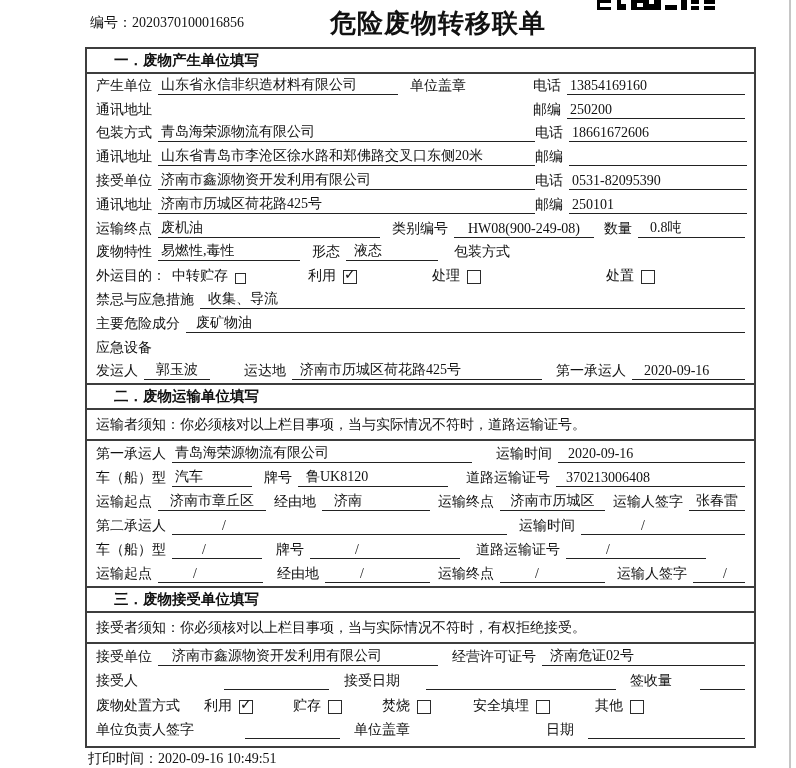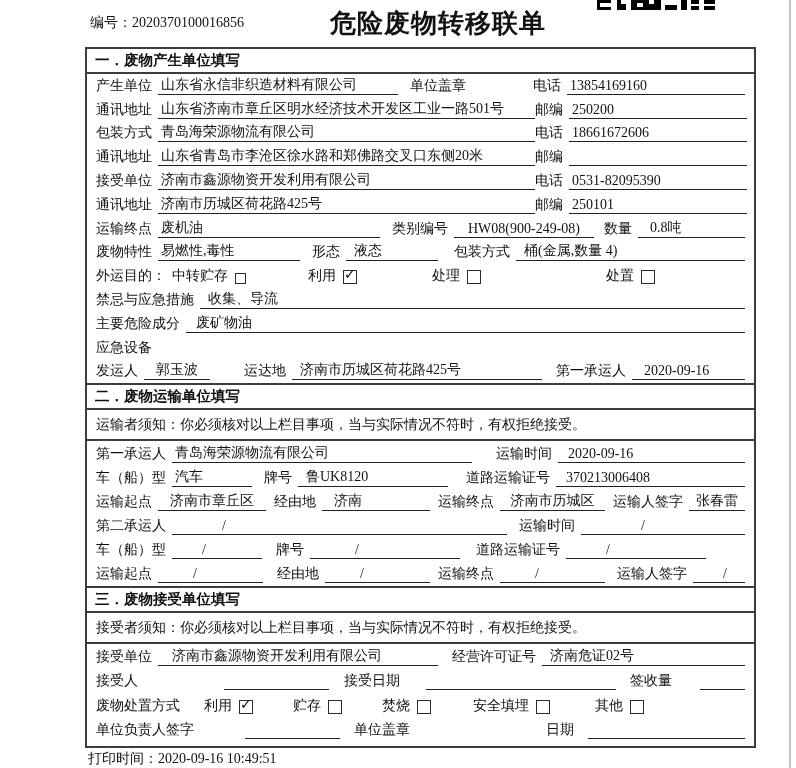--- a/index.html
+++ b/index.html
@@ -6,21 +6,21 @@
   body{width:796px;height:768px;background:#ffffff;color:#111;
        font-family:"Liberation Serif","DejaVu Serif",serif;font-size:14px;
        position:relative;overflow:hidden;}
   .serial{position:absolute;left:90px;top:14px;font-size:14px;white-space:nowrap;}
   .doc-title{position:absolute;left:330px;top:6px;font-size:26px;font-weight:bold;letter-spacing:1px;white-space:nowrap;}
   .qr{position:absolute;left:597px;top:0;}
   .edge-line{position:absolute;left:789px;top:0;width:2px;height:768px;background:#c6c6c6;}
   .form{position:absolute;left:85px;top:47px;width:671px;border:2px solid #3d3d3d;box-sizing:border-box;background:#fff;}
   .sec{border-bottom:2px solid #3d3d3d;}
   .sec:last-child{border-bottom:none;}
-  .sec-title{font-weight:bold;font-size:14.5px;height:23px;line-height:23px;padding-left:8px;border-bottom:2px solid #3d3d3d;}
+  .sec-title{font-weight:bold;font-size:14.5px;height:23px;line-height:23px;padding-left:27px;border-bottom:2px solid #3d3d3d;}
   .notice{height:29px;display:flex;align-items:center;padding:0 9px;border-bottom:2px solid #3d3d3d;white-space:nowrap;}
   .row{display:flex;align-items:flex-end;height:23.8px;padding:0 9px 3px 9px;box-sizing:border-box;white-space:nowrap;}
   .s2 .row{height:24.2px;}
   .s3 .row{height:24.5px;}
   .s3{padding-bottom:4px;}
   .lbl{flex-shrink:0;margin-right:6px;}
   .u{border-bottom:1.5px solid #222;padding:0 3px;box-sizing:border-box;min-height:17px;overflow:hidden;flex-shrink:0;}
   .fill{flex:1 1 auto;min-width:0;}
   .ctr{text-align:center;}
   .rg{margin-left:auto;display:flex;align-items:flex-end;width:212px;flex-shrink:0;}
@@ -78,21 +78,20 @@
       <span class="u w240">山东省永信非织造材料有限公司</span>
       <span class="lbl ml12">单位盖章</span>
       <span class="rg">
         <span class="lbl">电话</span>
         <span class="u fill">13854169160</span>
       </span>
     </div>
 
     <div class="row">
       <span class="lbl">通讯地址</span>
-      <span class="u w377">山东省济南市章丘区明水经济技术开发区工业一路501号</span>
       <span class="rg">
         <span class="lbl">邮编</span>
         <span class="u fill">250200</span>
       </span>
     </div>
 
     <div class="row">
       <span class="lbl">包装方式</span>
       <span class="u w377">青岛海荣源物流有限公司</span>
       <span class="rg">
@@ -136,21 +135,20 @@
       <span class="lbl ml10">数量</span>
       <span class="u fill ind12">0.8吨</span>
     </div>
 
     <div class="row">
       <span class="lbl">废物特性</span>
       <span class="u w142">易燃性,毒性</span>
       <span class="lbl ml12">形态</span>
       <span class="u w92 ind8">液态</span>
       <span class="lbl ml16">包装方式</span>
-      <span class="u fill ind8">桶(金属,数量 4)</span>
     </div>
 
     <div class="row">
       <span class="lbl">外运目的：</span>
       <span class="opt">
         <span>中转贮存</span>
         <span class="cb sm"></span>
       </span>
       <span class="opt ml62">
         <span>利用</span>
@@ -187,21 +185,21 @@
       <span class="u w66 ctr">郭玉波</span>
       <span class="lbl ml34">运达地</span>
       <span class="u w250 ind8">济南市历城区荷花路425号</span>
       <span class="lbl ml14">第一承运人</span>
       <span class="u fill ind12">2020-09-16</span>
     </div>
   </div>
 
   <div class="sec s2">
     <div class="sec-title">二．废物运输单位填写</div>
-    <div class="notice">运输者须知：你必须核对以上栏目事项，当与实际情况不符时，有权拒绝接受。</div>
+    <div class="notice">运输者须知：你必须核对以上栏目事项，当与实际情况不符时，道路运输证号。</div>
 
     <div class="row">
       <span class="lbl">第一承运人</span>
       <span class="u w300">青岛海荣源物流有限公司</span>
       <span class="lbl ml24">运输时间</span>
       <span class="u fill ind10">2020-09-16</span>
     </div>
 
     <div class="row">
       <span class="lbl">车（船）型</span>

